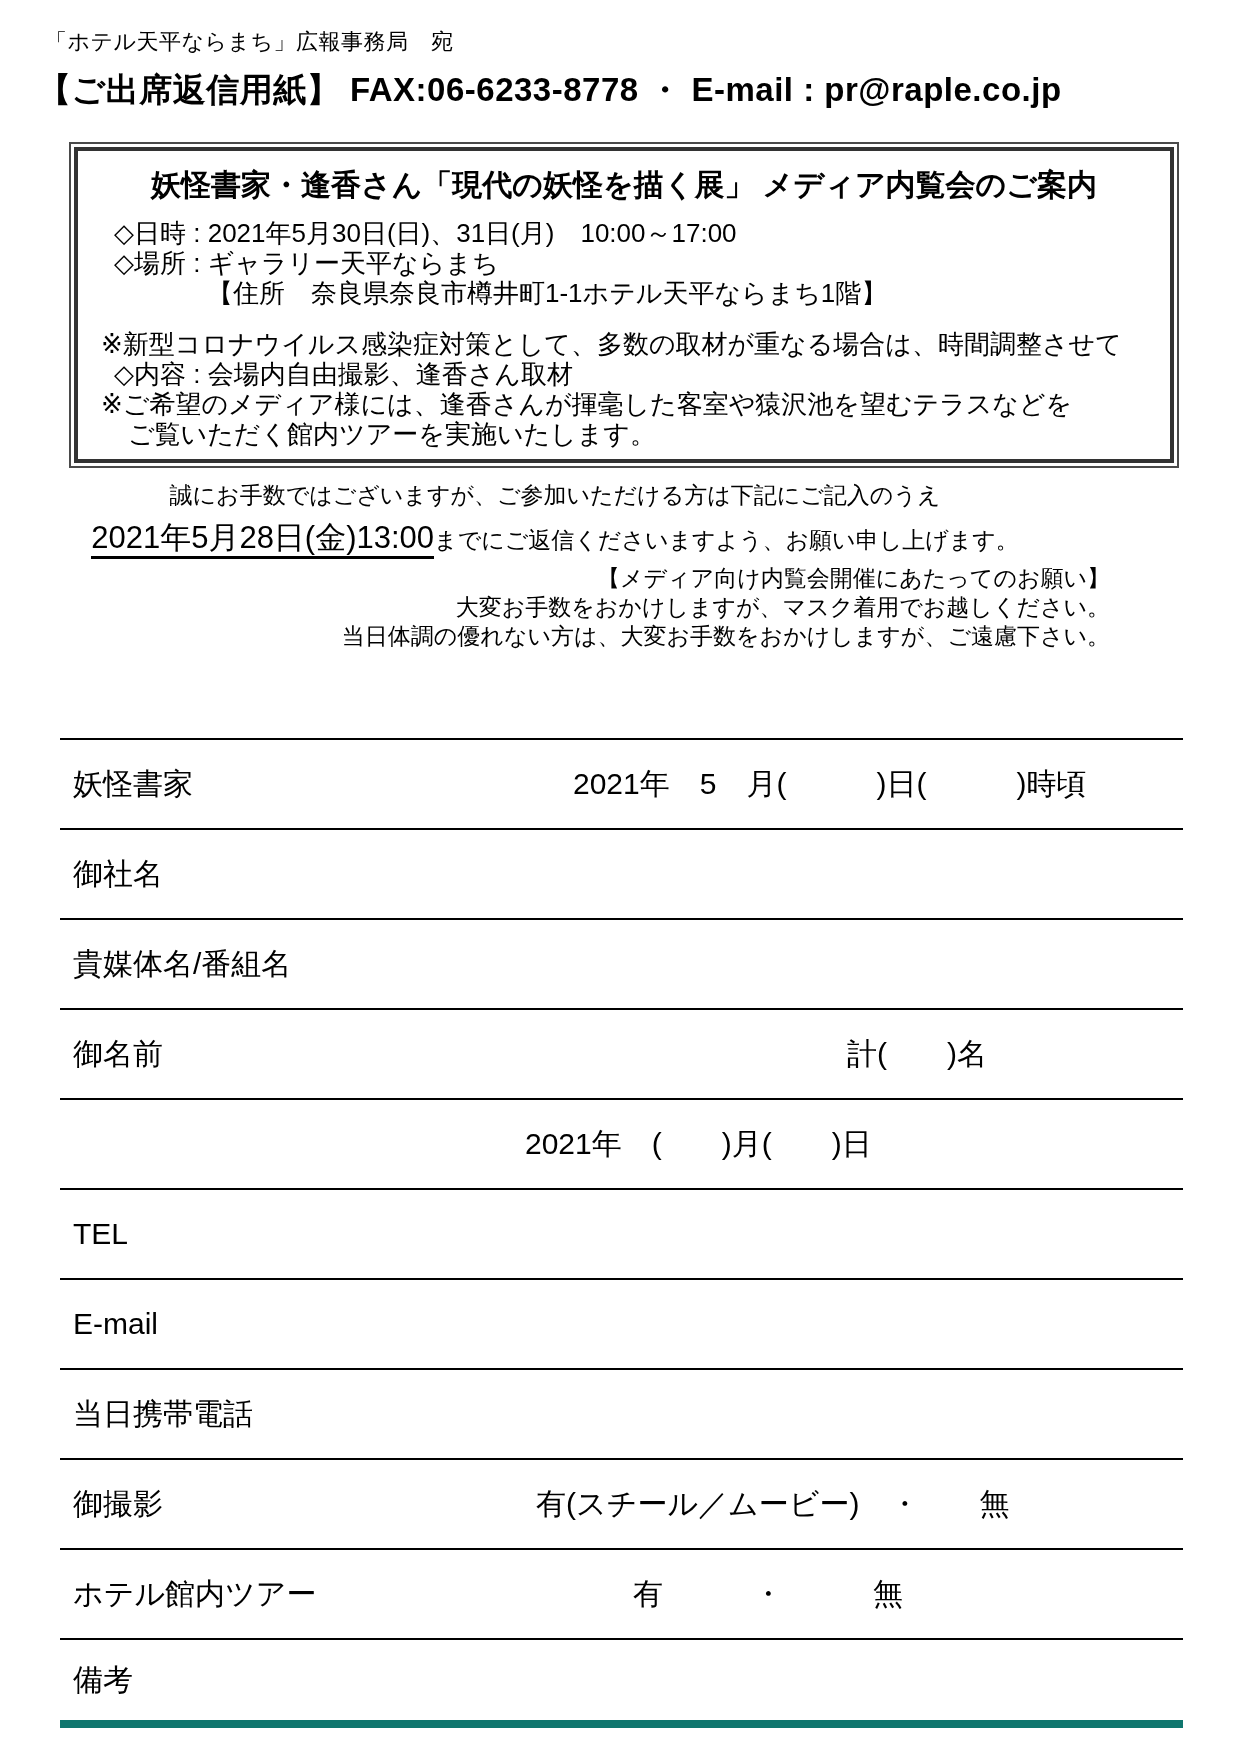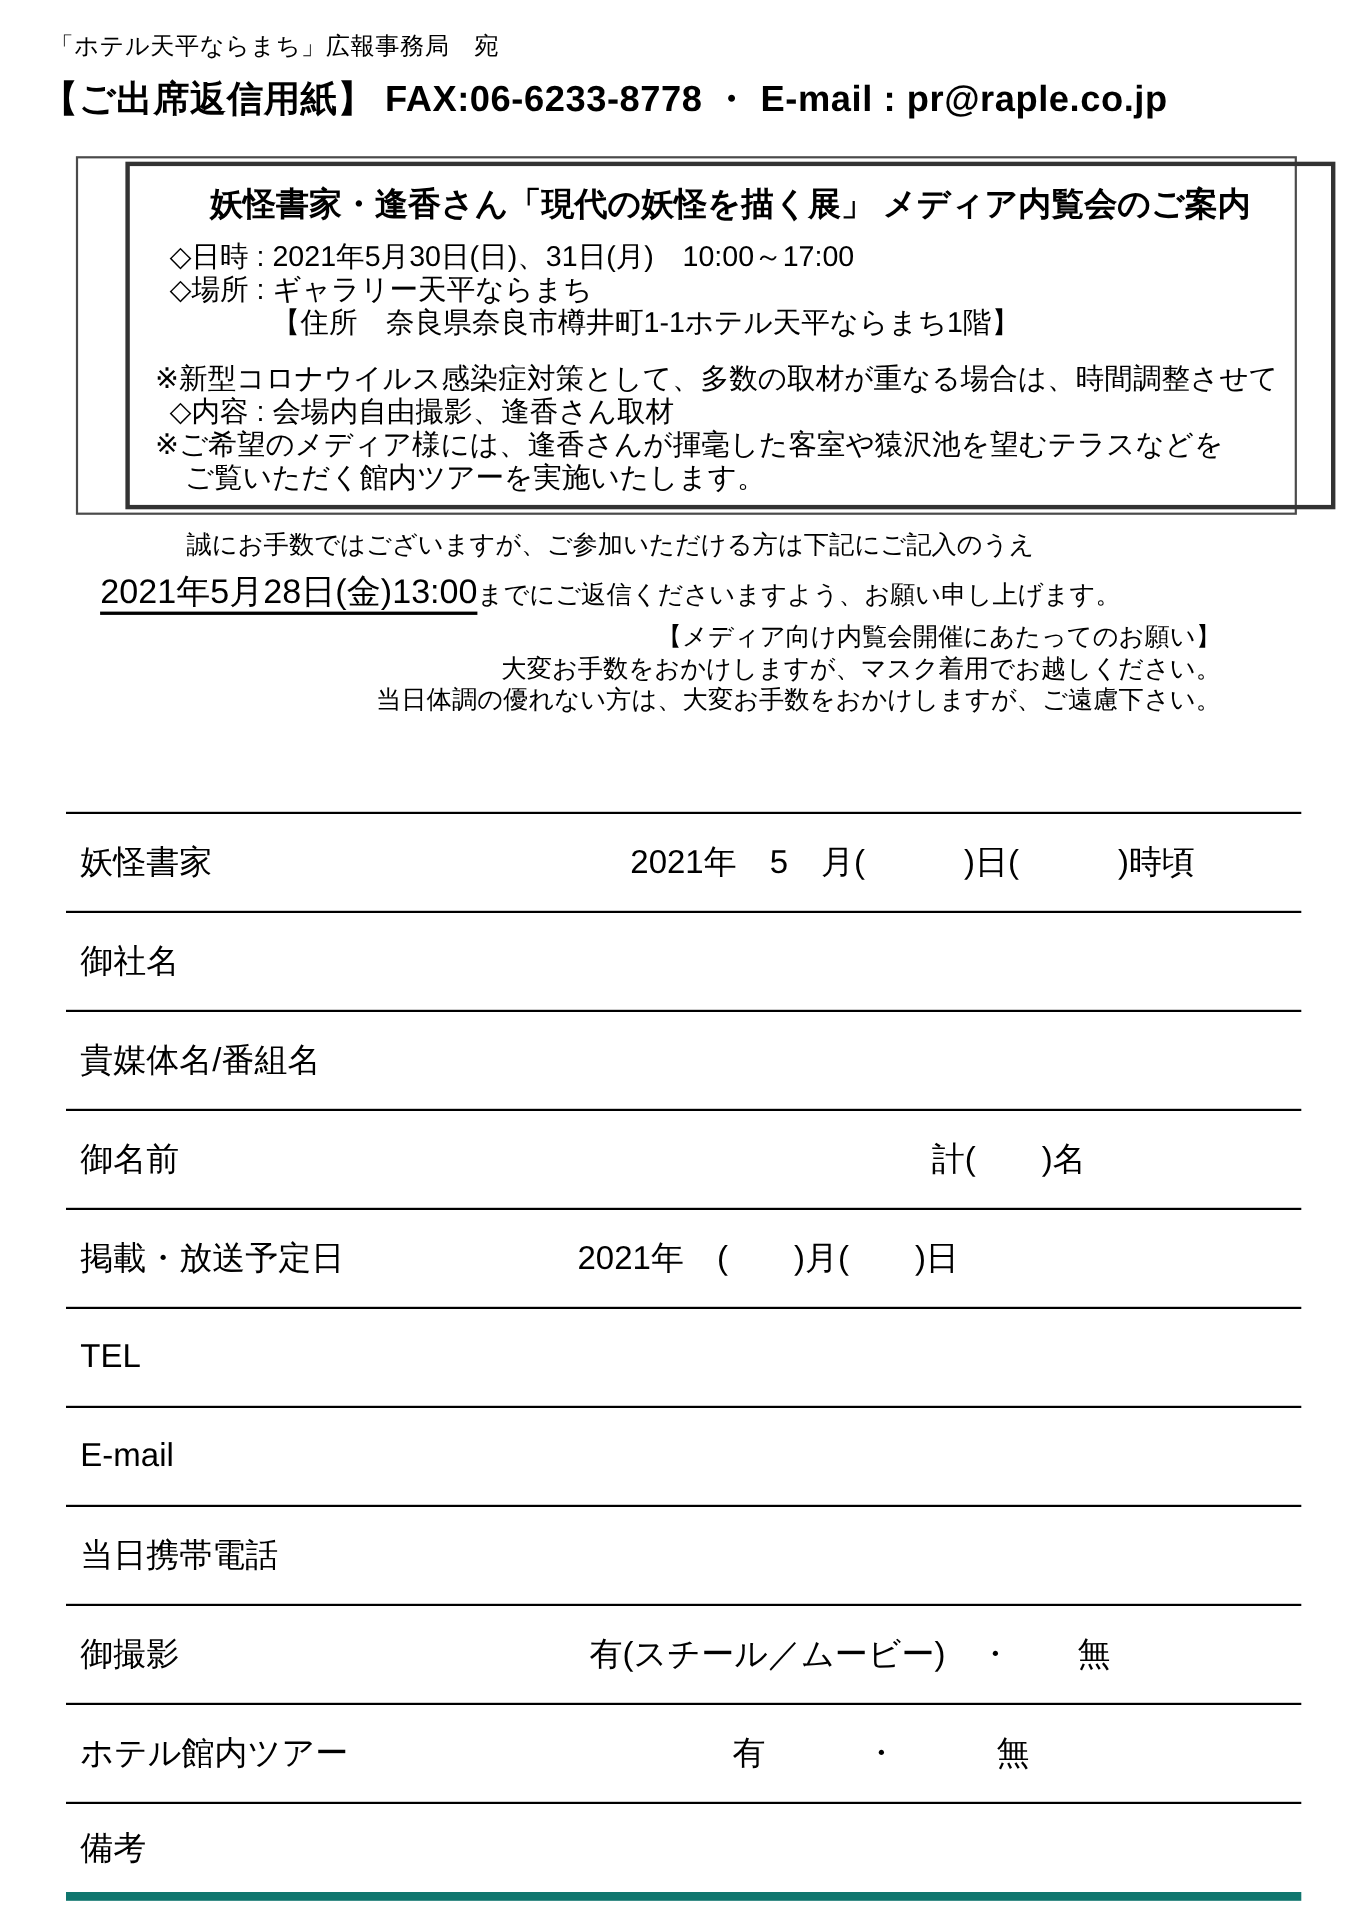--- a/index.html
+++ b/index.html
@@ -21,21 +21,21 @@
     font-size:33px;font-weight:bold;white-space:nowrap;letter-spacing:.5px;
   }
 
   
   .info-box-outer{
     position:absolute;left:69px;top:142px;width:1110px;height:326px;
     border:2px solid #4a4a4a;padding:3px;box-sizing:border-box;
   }
   .info-box-inner{
     width:100%;height:100%;box-sizing:border-box;
-    border:4px solid #333;padding-top:6px;margin-left:40px;
+    border:4px solid #333;padding-top:6px;
   }
   .box-title{
     text-align:center;font-size:30px;font-weight:bold;
     margin:8px 0 12px 0;white-space:nowrap;
   }
   .box-line{
     font-size:26px;line-height:30px;padding-left:36px;white-space:nowrap;
   }
   .box-line.line-addr{padding-left:129px;}
   .box-line.line-note{padding-left:23px;}
@@ -72,21 +72,21 @@
     padding-left:13px;font-size:30px;white-space:nowrap;
   }
   .row-value{
     position:absolute;top:50%;transform:translateY(-50%);
     font-size:30px;white-space:nowrap;
   }
   .row-0 .row-value{left:513px;}
   .row-3 .row-value{left:787px;}
   .row-4 .row-value{left:465px;}
   .row-8 .row-value{left:476px;}
-  .row-9 .row-value{left:573px;margin-left:33px;}
+  .row-9 .row-value{left:573px;}
 </style>
 </head>
 <body>
 
 <div class="page">
 
   <div class="recipient">「ホテル天平ならまち」広報事務局　宛</div>
 
   <div class="main-title">【ご出席返信用紙】 FAX:06-6233-8778 ・ E-mail : pr@raple.co.jp</div>
 
@@ -125,21 +125,20 @@
     </div>
     <div class="form-row row-2">
       <span class="row-label">貴媒体名/番組名</span>
       <span class="row-value"></span>
     </div>
     <div class="form-row row-3">
       <span class="row-label">御名前</span>
       <span class="row-value">計(　　)名</span>
     </div>
     <div class="form-row row-4">
-      <span class="row-label">掲載・放送予定日</span>
       <span class="row-value">2021年　(　　)月(　　)日</span>
     </div>
     <div class="form-row row-5">
       <span class="row-label">TEL</span>
       <span class="row-value"></span>
     </div>
     <div class="form-row row-6">
       <span class="row-label">E-mail</span>
       <span class="row-value"></span>
     </div>

